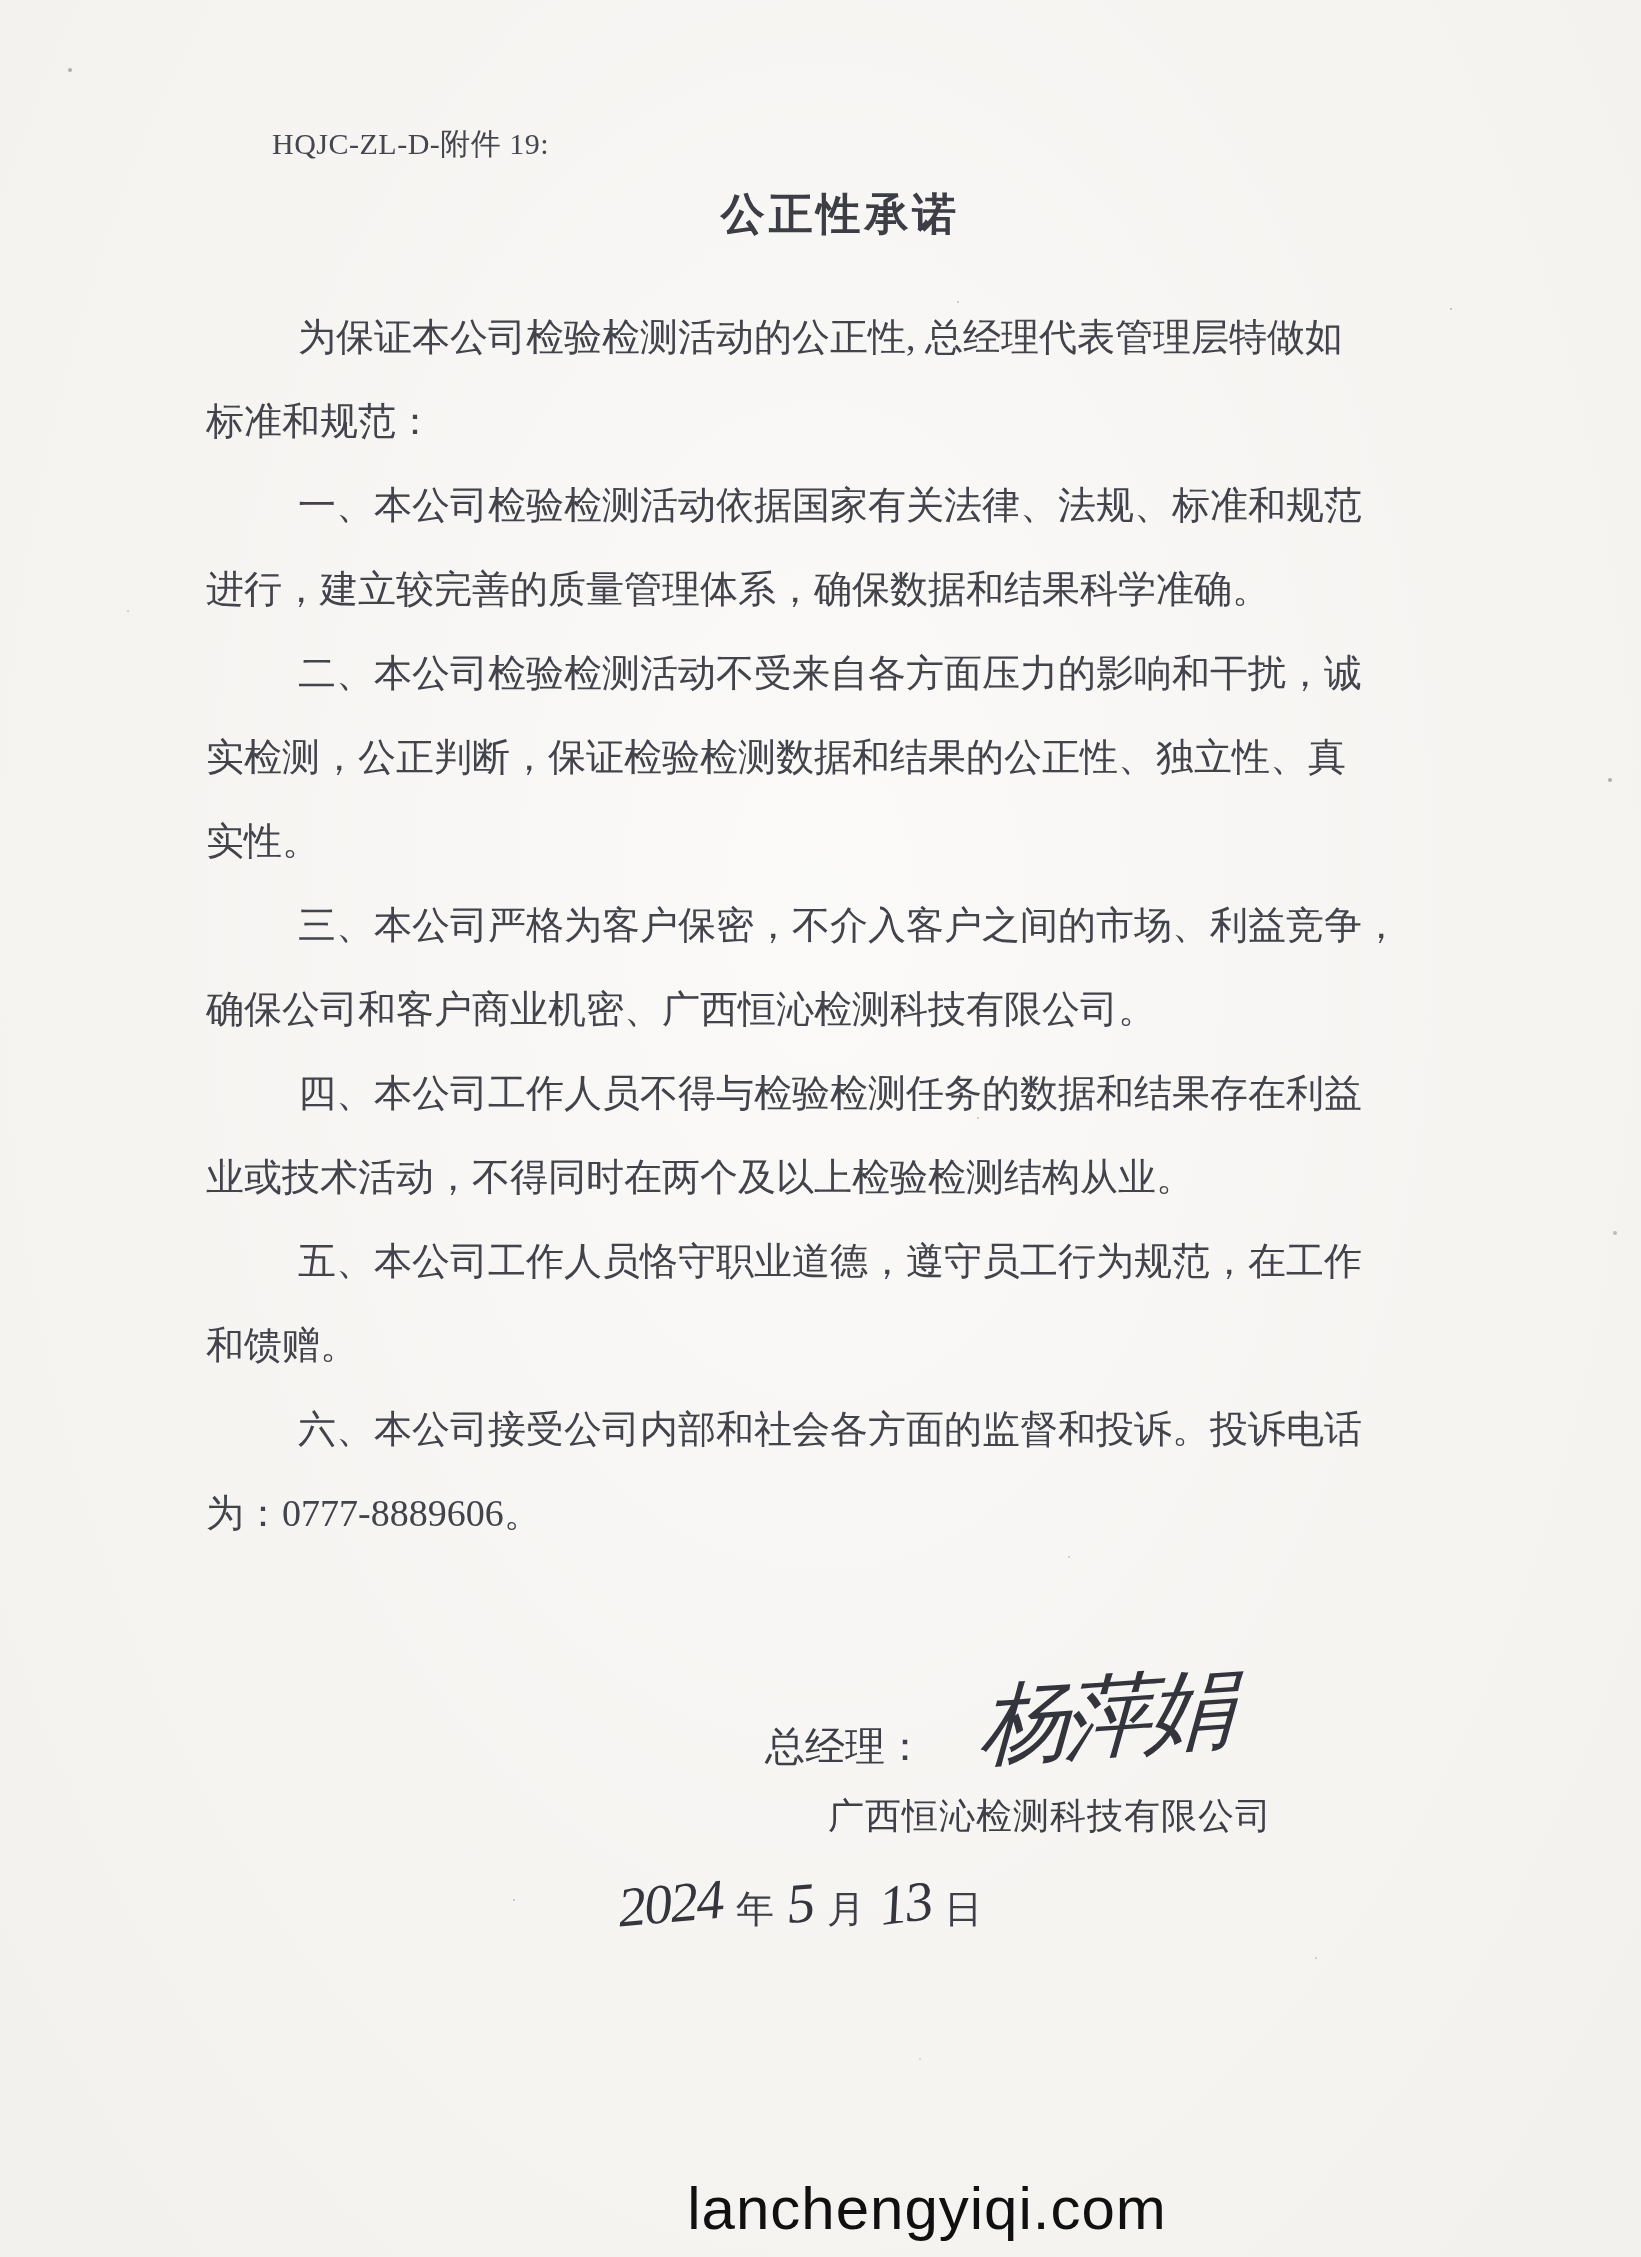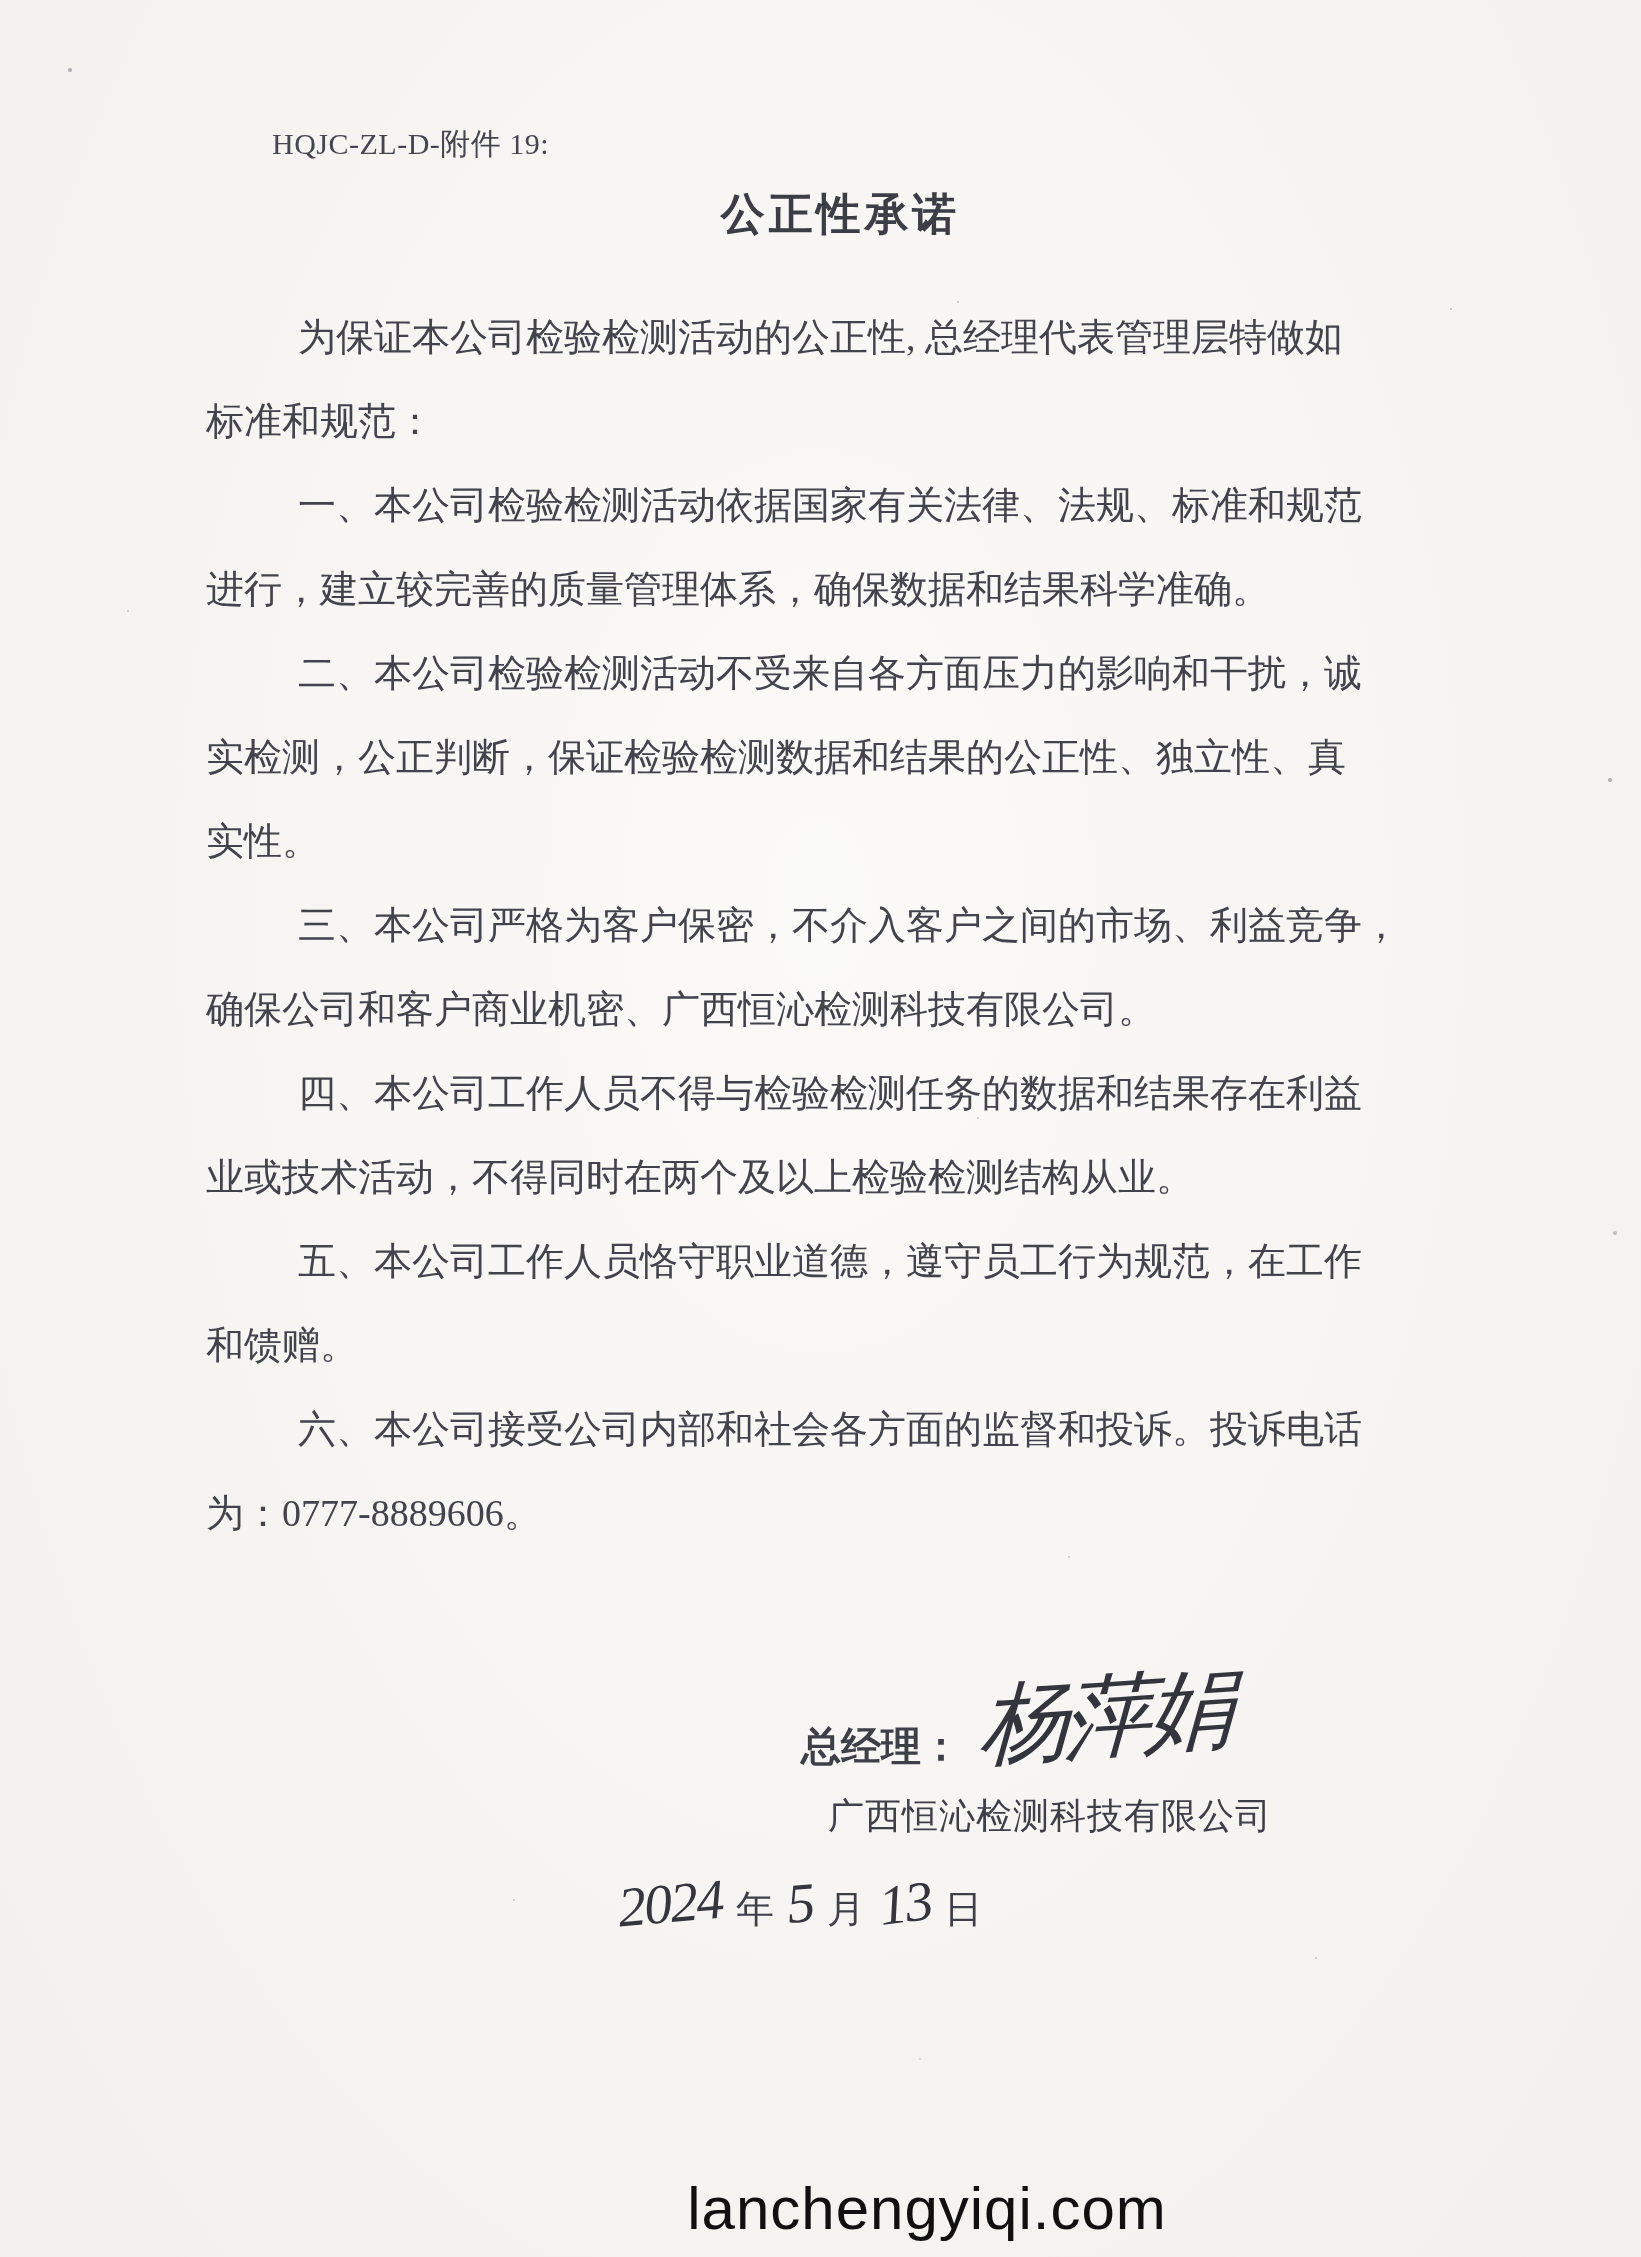--- a/index.html
+++ b/index.html
@@ -47,25 +47,24 @@
   .body-text .line {
     font-size: 38px;
     line-height: 84px;
     height: 84px;
     white-space: nowrap;
     color: #42434b;
   }
   .body-text .line.indent { padding-left: 92px; }
   .sig-role {
     position: absolute;
-    left: 801px;
+    left: 765px;
     top: 1719px;
     font-size: 40px;
     color: #3e3f47;
-    font-weight: bold;
   }
   .sig-name {
     position: absolute;
     left: 980px;
     top: 1666px;
     font-size: 89px;
     font-style: italic;
     letter-spacing: -5.8px;
     color: #33343c;
     transform: rotate(-4deg) skewX(-6deg);

